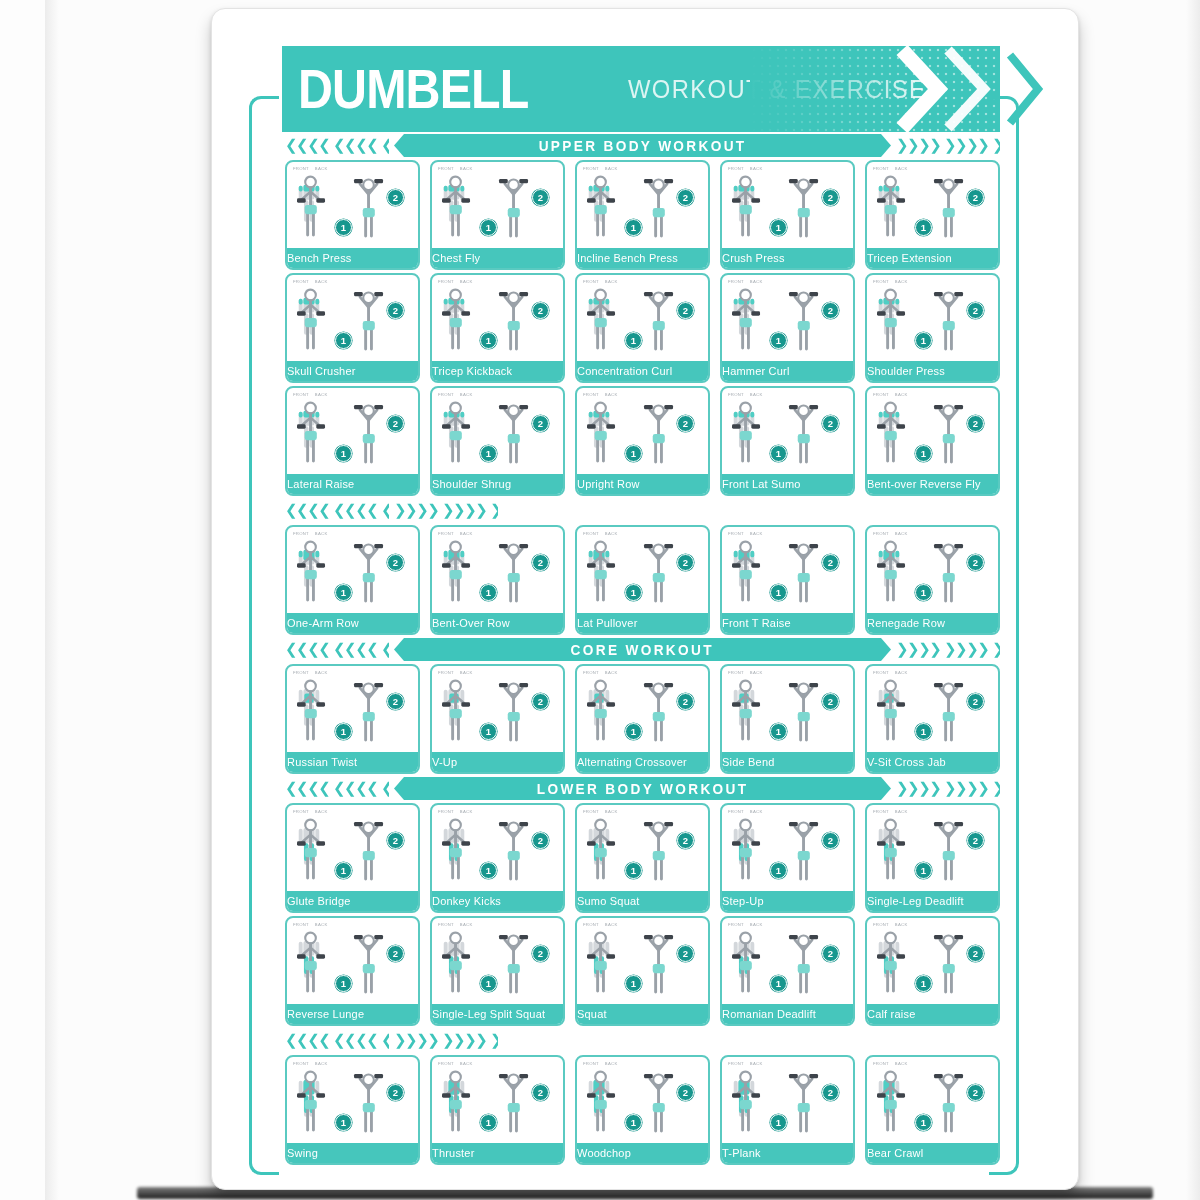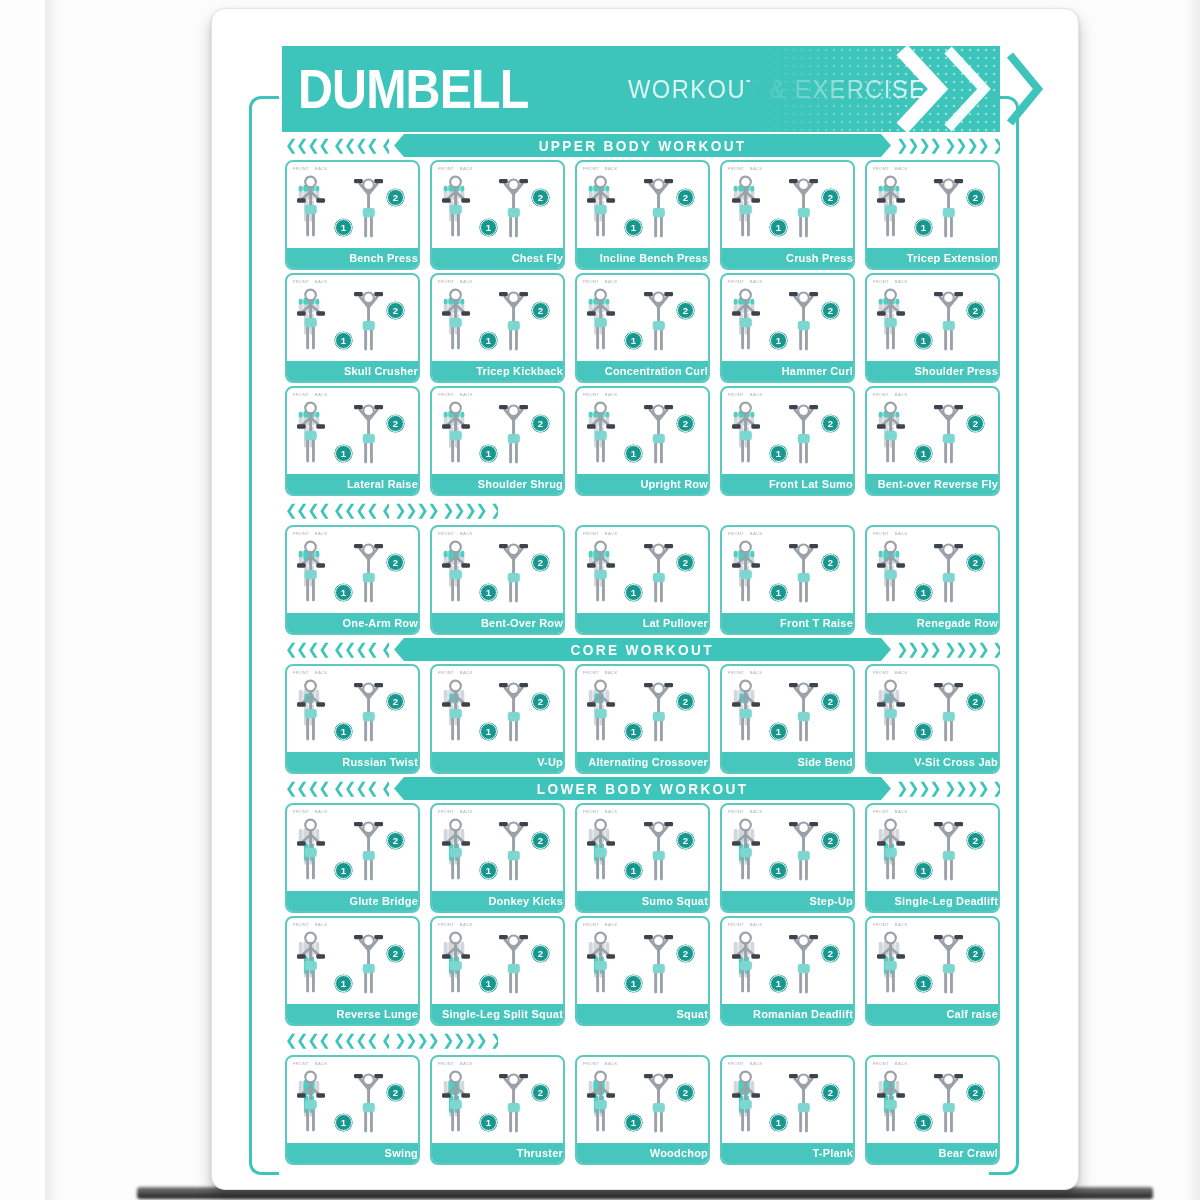--- a/index.html
+++ b/index.html
@@ -43,22 +43,22 @@
   .chev.r{text-align:right;}
   .banner-bar{flex:1;background:var(--accent);height:23px;display:flex;align-items:center;justify-content:center;
       clip-path:polygon(0 50%,10px 0,calc(100% - 10px) 0,100% 50%,calc(100% - 10px) 100%,10px 100%);}
   .banner-title{color:#fff;font-weight:bold;font-size:14.5px;letter-spacing:2.5px;transform:scaleX(.94);white-space:nowrap;}
   .rows{display:flex;flex-direction:column;gap:3px;}
   .row{display:flex;gap:10px;height:110px;}
   
   .card{flex:1;border:2px solid var(--card-border);border-radius:8px;background:#fff;
       display:flex;flex-direction:column;overflow:hidden;}
   .card-body{flex:1;position:relative;}
-  .card-label{height:20px;background:var(--label-bar);color:#fff;font-size:11px;font-weight:bold;
-      text-align:right;line-height:20px;letter-spacing:.2px;white-space:nowrap;}
+  .card-label{height:20px;background:var(--label-bar);color:#fff;font-size:11px;font-weight:normal;
+      text-align:left;line-height:20px;letter-spacing:.2px;white-space:nowrap;}
   .mini{position:absolute;left:6px;top:4px;width:36px;}
   .fb-labels{display:flex;gap:7px;font-size:5px;color:#A7ADB3;letter-spacing:.3px;
       transform:scale(.85);transform-origin:left top;margin-bottom:2px;}
   .anatomy{display:block;width:28px;height:60px;margin-left:2px;}
   .anatomy .hl{display:none;}
   .card[data-muscle="chest"] .hl-chest{display:inline;}
   .card[data-muscle="back"]  .hl-back{display:inline;}
   .card[data-muscle="core"]  .hl-core{display:inline;}
   .card[data-muscle="legs"]  .hl-legs{display:inline;}
   .card[data-muscle="full"]  .hl-full{display:inline;}

